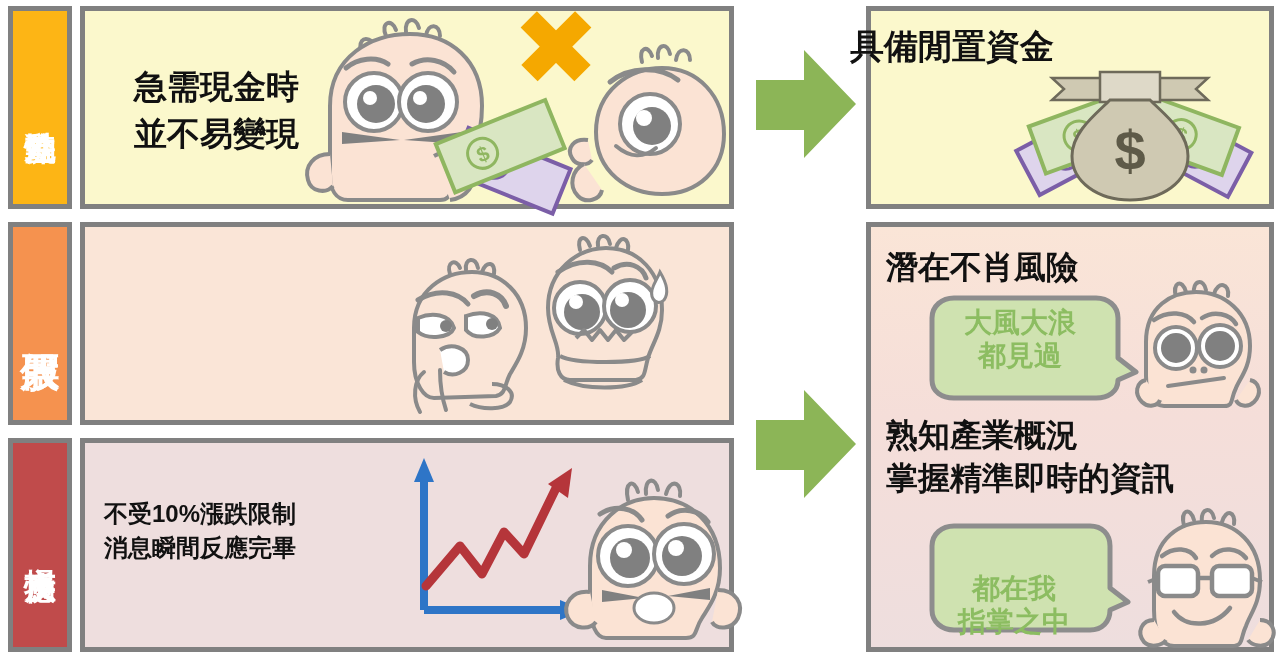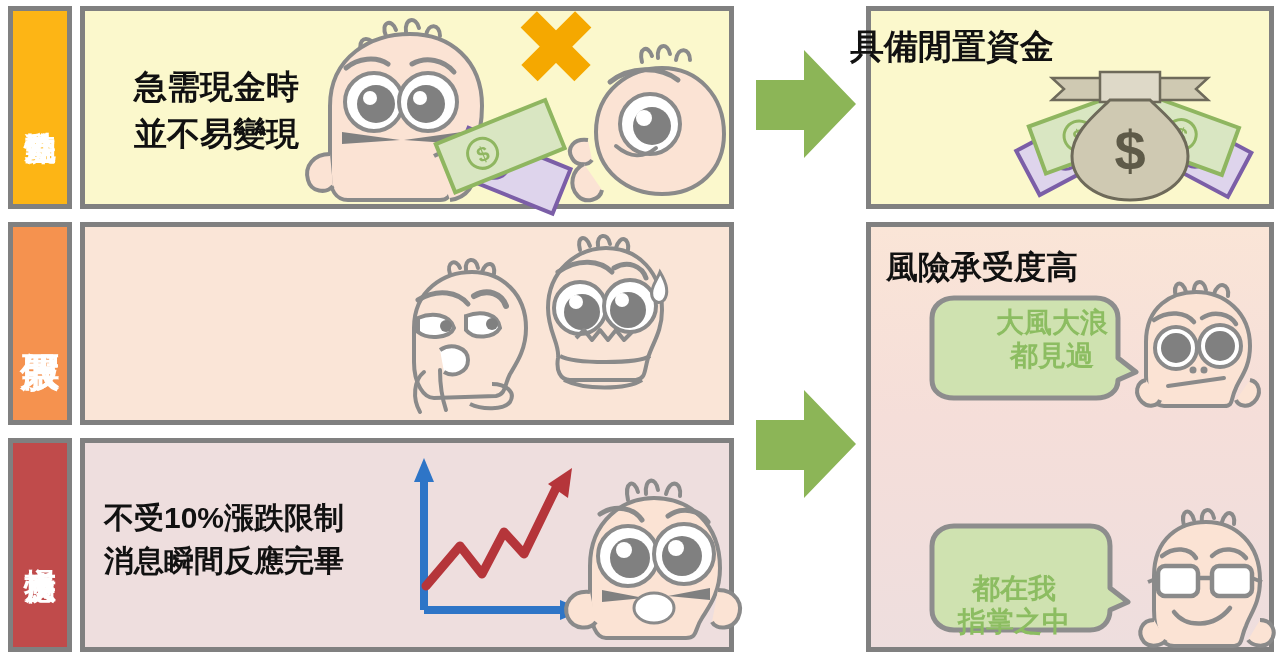--- a/index.html
+++ b/index.html
@@ -199,21 +199,21 @@
     <path d="M172 124 C186 132 250 132 262 124" fill="none" stroke="#8a8a8a" stroke-width="4"></path>
     <path d="M176 148 C196 158 238 158 254 148" fill="none" stroke="#8a8a8a" stroke-width="4"></path>
   </svg>
 
   <div class="tab" style="left:8px;top:438px;width:64px;height:214px;background:#c04b4b;">
     <span class="tab-label" style="font-size:31px;">市場反應快</span>
   </div>
 
   <div class="panel" style="left:80px;top:438px;width:654px;height:214px;background:#eedede;">
   </div>
-  <div class="body-text" style="left:104px;top:497px;font-size:30px;line-height:1.42;">不受10%漲跌限制
+  <div class="body-text" style="left:104px;top:497px;font-size:24px;line-height:1.42;">不受10%漲跌限制
 消息瞬間反應完畢</div>
 
   <svg style="position:absolute;left:392px;top:448px;width:340px;height:200px;" viewBox="0 0 340 200">
 
     <g stroke="#2e75c7" stroke-width="8" fill="none">
       <path d="M32 28 L32 162"></path>
       <path d="M32 162 L172 162"></path>
     </g>
     <polygon points="32,10 22,34 42,34" fill="#2e75c7"></polygon>
     <polygon points="192,162 168,152 168,172" fill="#2e75c7"></polygon>
@@ -290,28 +290,28 @@
     <rect x="94" y="2" width="60" height="30" fill="#ded9c8" stroke="#6e6a5a" stroke-width="2.5"></rect>
 
     <path d="M104 30 C90 44 66 62 66 86 C66 112 92 130 124 130
              C156 130 182 112 182 86 C182 62 158 44 144 30 Z" fill="#cfc9b2" stroke="#6e6a5a" stroke-width="3"></path>
     <text x="124" y="100" font-size="56" font-weight="bold" fill="#5e5a48" text-anchor="middle" font-family="'Liberation Sans',sans-serif">$</text>
   </svg>
 
   <div class="panel" style="left:866px;top:222px;width:408px;height:430px;
               background:linear-gradient(to bottom,#fae5d7 0%,#f5ded9 45%,#eedede 100%);">
   </div>
-  <div class="heading" style="left:886px;top:246px;font-size:32px;">風險承受度高</div>
+  <div class="heading" style="left:886px;top:246px;font-size:32px;">潛在不肖風險</div>
 
   <svg class="bubble" style="left:918px;top:296px;width:220px;height:106px;" viewBox="0 0 220 106">
     <path d="M14 22 C14 10 24 2 36 2 L178 2 C190 2 200 10 200 22
              L200 62 L218 76 L200 84 L200 84 C200 96 190 102 178 102
              L36 102 C24 102 14 96 14 84 Z" fill="#cfe2b0" stroke="#8d8d8d" stroke-width="5" stroke-linejoin="round"></path>
   </svg>
-  <div class="bubble-text" style="left:930px;top:306px;width:180px;font-size:28px;padding-left:32px;">大風大浪
+  <div class="bubble-text" style="left:930px;top:306px;width:180px;font-size:28px;">大風大浪
 都見過</div>
 
   <svg style="position:absolute;left:1138px;top:276px;width:120px;height:136px;" viewBox="0 0 120 136">
     <g fill="none" stroke="#8a8a8a" stroke-width="4" stroke-linecap="round">
       <path d="M38 22 C34 6 44 2 48 16"></path>
       <path d="M56 18 C54 4 66 2 68 14"></path>
       <path d="M76 18 C80 4 92 8 90 20"></path>
     </g>
     <path d="M8 66 C8 30 34 16 58 16 C86 16 112 36 112 70
              C112 92 102 102 98 112 C92 124 96 130 86 130
@@ -322,20 +322,22 @@
     <circle cx="82" cy="70" r="21" fill="#ffffff" stroke="#8a8a8a" stroke-width="4"></circle>
     <circle cx="38" cy="72" r="15" fill="#808080"></circle>
     <circle cx="82" cy="70" r="15" fill="#808080"></circle>
     <circle cx="55" cy="94" r="3.5" fill="#8a8a8a"></circle>
     <circle cx="66" cy="94" r="3.5" fill="#8a8a8a"></circle>
     <path d="M30 110 L86 102" fill="none" stroke="#8a8a8a" stroke-width="4" stroke-linecap="round"></path>
     <path d="M8 104 C-2 106 -4 118 4 126 C10 132 20 130 22 124" fill="#fbe3d4" stroke="#8a8a8a" stroke-width="4"></path>
     <path d="M112 104 C122 106 124 118 116 126 C110 132 100 130 98 124" fill="#fbe3d4" stroke="#8a8a8a" stroke-width="4"></path>
   </svg>
 
+  <div class="heading" style="left:886px;top:414px;font-size:32px;line-height:1.34;">熟知產業概況
+掌握精準即時的資訊</div>
 
   <svg class="bubble" style="left:918px;top:522px;width:212px;height:114px;" viewBox="0 0 212 114">
     <path d="M14 24 C14 12 24 4 36 4 L172 4 C184 4 192 12 192 24
              L192 66 L210 80 L192 88 C192 100 184 108 172 108
              L36 108 C24 108 14 100 14 88 Z" fill="#cfe2b0" stroke="#8d8d8d" stroke-width="5" stroke-linejoin="round"></path>
   </svg>
   <div class="bubble-text" style="left:928px;top:532px;width:172px;font-size:28px;margin-top:40px;">都在我
 指掌之中</div>
 
   <svg style="position:absolute;left:1140px;top:504px;width:130px;height:146px;" viewBox="0 0 130 146">

